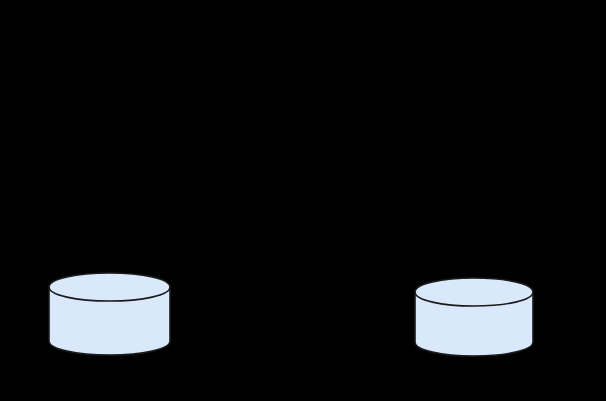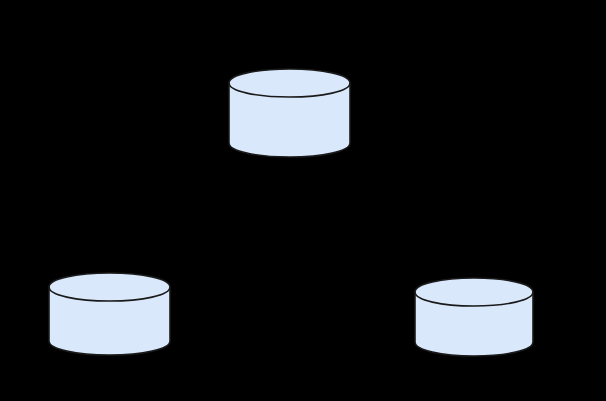--- a/index.html
+++ b/index.html
@@ -35,38 +35,20 @@
     font-family: "Liberation Sans", sans-serif;
     white-space: pre;
     pointer-events: none;
   }
 </style>
 </head>
 <body>
 
 <div id="canvas">
 
-  <div class="node" style="left:228px; top:68px; width:123px; height:90px;">
-    <svg width="123" height="90" viewBox="0 0 123 90">
-      <path d="M 1 15
-               C 1 6.7 28.5 1 61.5 1
-               C 94.5 1 122 6.7 122 15
-               L 122 75
-               C 122 83.3 94.5 89 61.5 89
-               C 28.5 89 1 83.3 1 75
-               Z" fill="#dae8fc" stroke="#1a1a1a" stroke-width="1.6" stroke-linejoin="round"></path>
-      <path d="M 1 15
-               C 1 23.3 28.5 29 61.5 29
-               C 94.5 29 122 23.3 122 15" fill="none" stroke="#1a1a1a" stroke-width="1.6"></path>
-    </svg>
-    <div class="node-label" style="top:31px;">
-      <div>Org's LDAP</div>
-      <div>directory</div>
-    </div>
-  </div>
 
   <div class="node" style="left:48px; top:272px; width:123px; height:84px;">
     <svg width="123" height="84" viewBox="0 0 123 84">
       <path d="M 1 15
                C 1 6.7 28.5 1 61.5 1
                C 94.5 1 122 6.7 122 15
                L 122 69
                C 122 77.3 94.5 83 61.5 83
                C 28.5 83 1 77.3 1 69
                Z" fill="#dae8fc" stroke="#1a1a1a" stroke-width="1.6" stroke-linejoin="round"></path>

